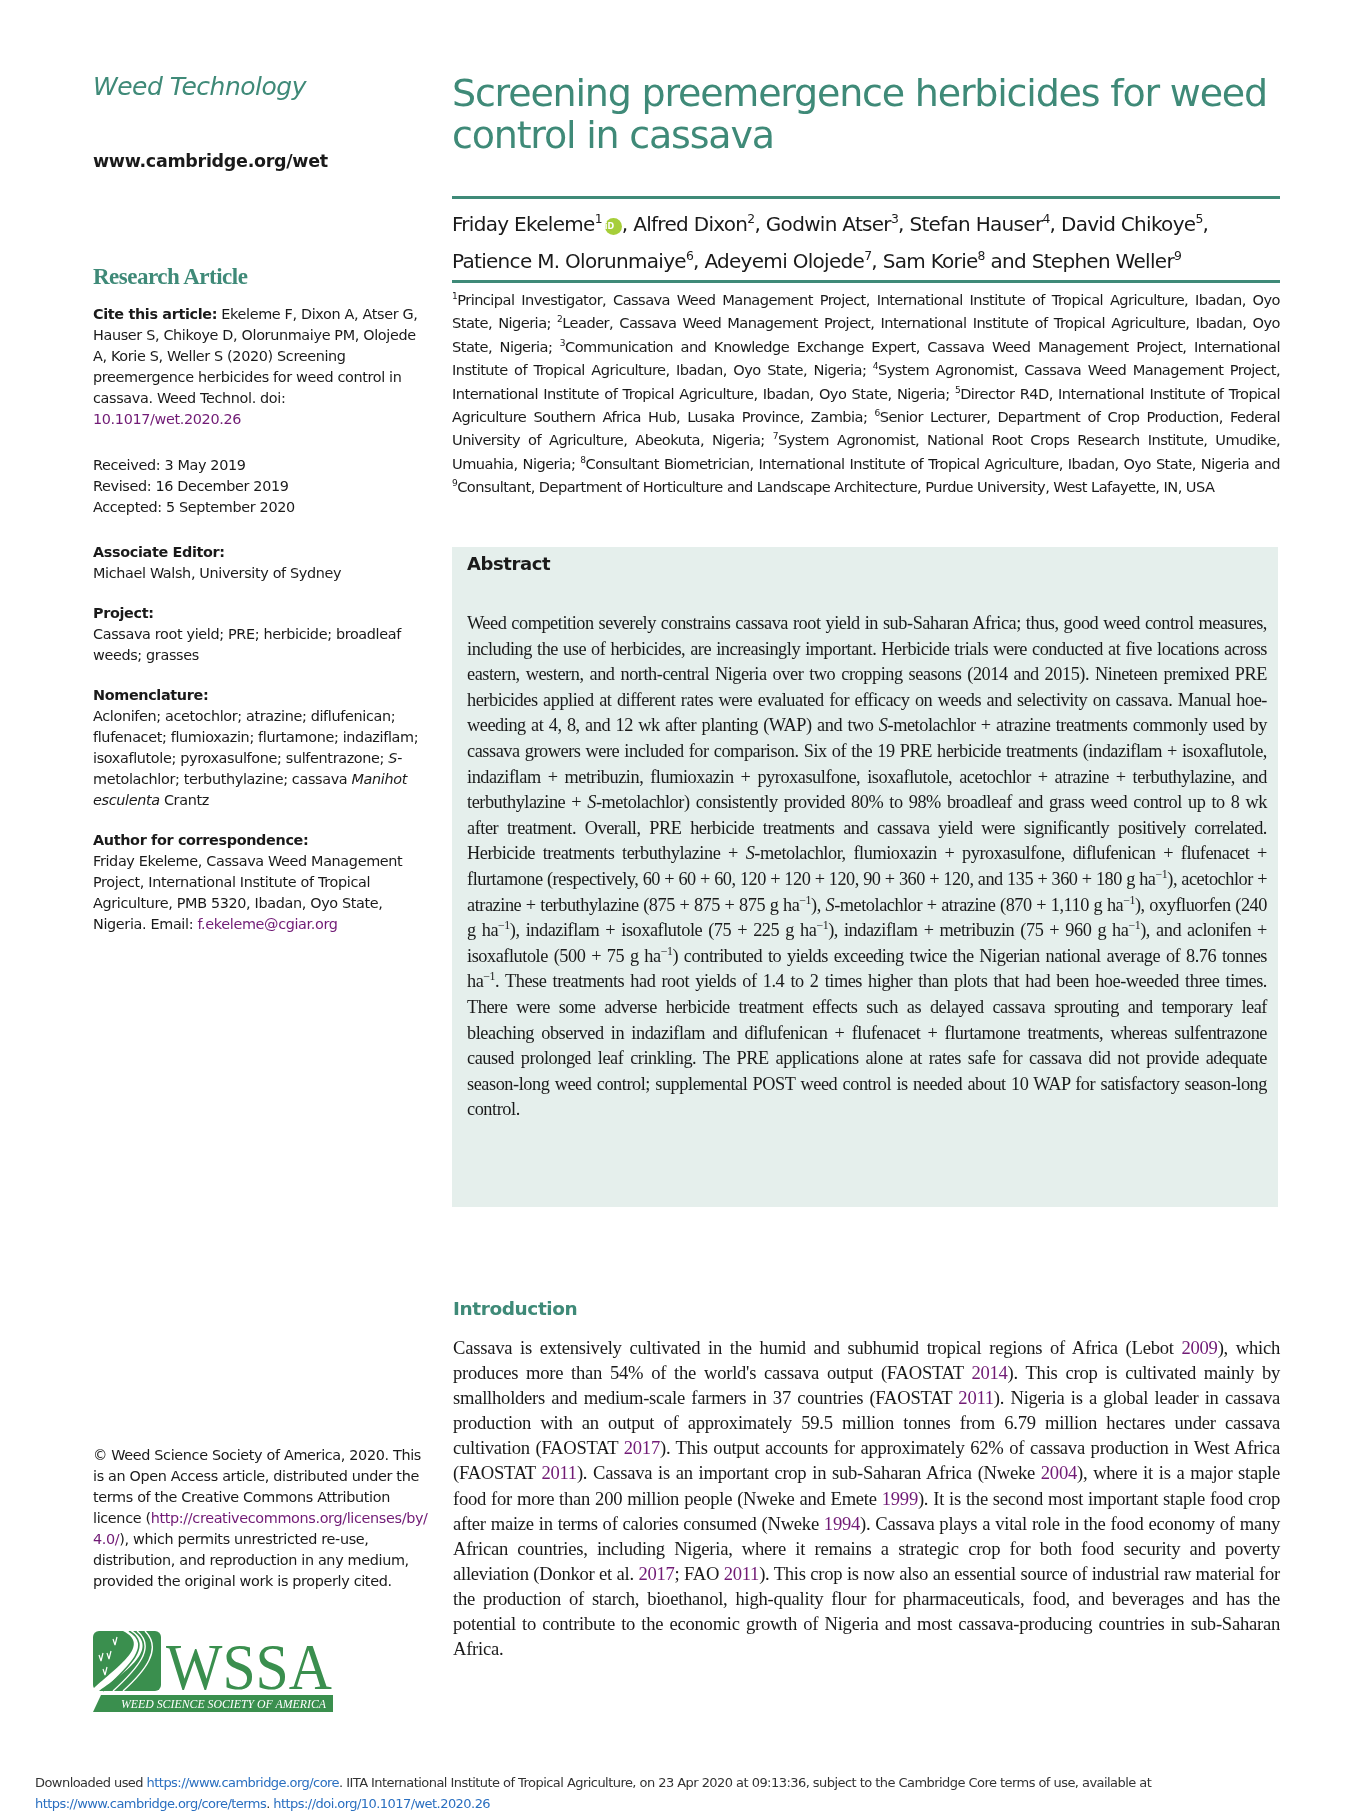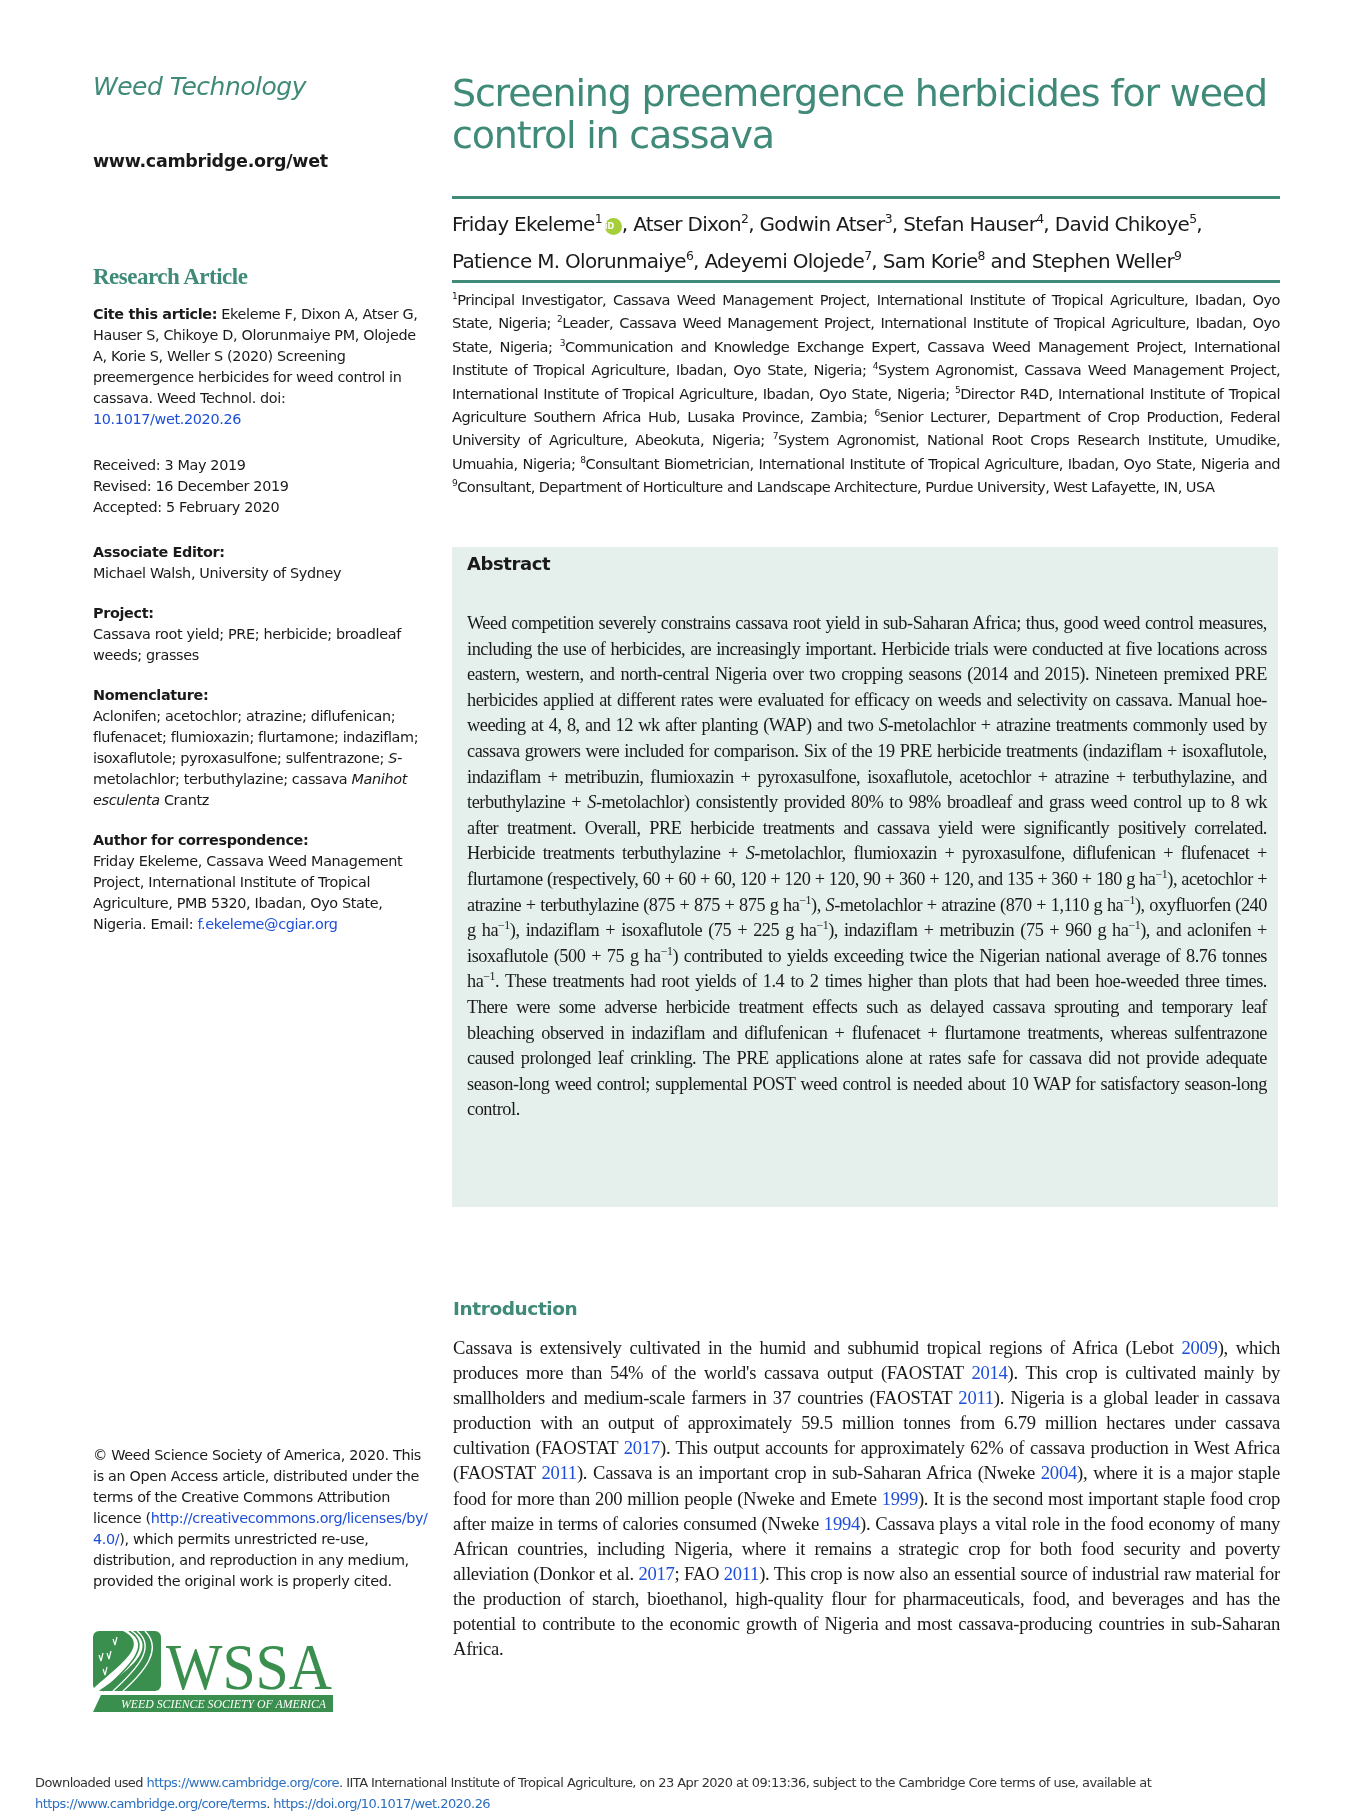--- a/index.html
+++ b/index.html
@@ -2,21 +2,21 @@
 <html><head>
 <meta charset="utf-8">
 <style>
   html, body { margin: 0; padding: 0; }
   body {
     width: 1356px; height: 1813px; position: relative; overflow: hidden;
     background: #ffffff; color: #1a1a1a;
     font-family: "Liberation Sans", "DejaVu Sans", sans-serif;
   }
   .abs { position: absolute; }
-  a, .link { color: #1d4ed8; text-decoration: none; }
+  a, .link { color: #701a75; text-decoration: none; }
 
   
   #journal-name { left: 93px; top: 72px; font-size: 25px; font-style: italic; color: #3f8a78; font-family: "DejaVu Sans", sans-serif; letter-spacing: -0.5px; }
   #journal-url { left: 93px; top: 151px; font-size: 17.5px; font-weight: bold; font-family: "DejaVu Sans", sans-serif; letter-spacing: -0.3px; }
   #article-type { left: 93px; top: 264px; font-size: 23px; font-weight: bold; color: #3f8a78; font-family: Liberation Serif, serif; letter-spacing: -0.5px; }
   .side { left: 93px; width: 335px; font-size: 14.4px; line-height: 21px; font-family: "DejaVu Sans", sans-serif; letter-spacing: -0.35px; color: #1a1a1a; }
   .side b { font-weight: bold; }
   .side p { margin: 0; }
   #license { font-size: 14.4px; }
 
@@ -50,21 +50,21 @@
 <div class="abs" id="journal-url">www.cambridge.org/wet</div>
 <div class="abs" id="article-type">Research Article</div>
 
 <div class="abs side" style="top:304px;">
   <p><b>Cite this article:</b> <span>Ekeleme F, Dixon A, Atser G, Hauser S, Chikoye D, Olorunmaiye PM, Olojede A, Korie S, Weller S (2020) Screening preemergence herbicides for weed control in cassava. Weed Technol. doi: </span><a class="link">10.1017/wet.2020.26</a></p>
 </div>
 
 <div class="abs side" style="top:455px;">
   <p>Received: 3 May 2019</p>
   <p>Revised: 16 December 2019</p>
-  <p>Accepted: 5 February 2020</p>
+  <p>Accepted: 5 September 2020</p>
 </div>
 
 <div class="abs side" style="top:542px;">
   <p><b>Associate Editor:</b></p>
   <p>Michael Walsh, University of Sydney</p>
 </div>
 
 <div class="abs side" style="top:603px;">
   <p><b>Project:</b></p>
   <p>Cassava root yield; PRE; herbicide; broadleaf weeds; grasses</p>
@@ -100,21 +100,21 @@
     <text x="73" y="58" font-family="Liberation Serif, serif" font-size="66" fill="#3a8f4e" textLength="166" lengthAdjust="spacingAndGlyphs">WSSA</text>
     <path d="M8 64 L240 64 L240 81 L0 81 Z" fill="#3a8f4e"></path>
     <text x="28" y="77" font-family="Liberation Serif, serif" font-style="italic" font-size="12" fill="#ffffff" textLength="205" lengthAdjust="spacingAndGlyphs">WEED SCIENCE SOCIETY OF AMERICA</text>
   </svg>
 </div>
 
 <div class="abs" id="title">Screening preemergence herbicides for weed control in cassava</div>
 <div class="abs rule" style="top:196px;"></div>
 
 <div class="abs" id="authors">
-  <span>Friday Ekeleme</span><sup>1</sup><span class="orcid">iD</span>, <span>Atser Dixon</span><sup>2</sup>, <span>Godwin Atser</span><sup>3</sup>, <span>Stefan Hauser</span><sup>4</sup>, <span>David Chikoye</span><sup>5</sup>,<br>
+  <span>Friday Ekeleme</span><sup>1</sup><span class="orcid">iD</span>, <span>Alfred Dixon</span><sup>2</sup>, <span>Godwin Atser</span><sup>3</sup>, <span>Stefan Hauser</span><sup>4</sup>, <span>David Chikoye</span><sup>5</sup>,<br>
   <span>Patience M. Olorunmaiye</span><sup>6</sup>, <span>Adeyemi Olojede</span><sup>7</sup>, <span>Sam Korie</span><sup>8</sup> and <span>Stephen Weller</span><sup>9</sup>
 </div>
 <div class="abs rule" style="top:280px;"></div>
 
 <div class="abs" id="affiliations">
   <sup>1</sup><span>Principal Investigator, Cassava Weed Management Project, International Institute of Tropical Agriculture, Ibadan, Oyo State, Nigeria; </span><sup>2</sup><span>Leader, Cassava Weed Management Project, International Institute of Tropical Agriculture, Ibadan, Oyo State, Nigeria; </span><sup>3</sup><span>Communication and Knowledge Exchange Expert, Cassava Weed Management Project, International Institute of Tropical Agriculture, Ibadan, Oyo State, Nigeria; </span><sup>4</sup><span>System Agronomist, Cassava Weed Management Project, International Institute of Tropical Agriculture, Ibadan, Oyo State, Nigeria; </span><sup>5</sup><span>Director R4D, International Institute of Tropical Agriculture Southern Africa Hub, Lusaka Province, Zambia; </span><sup>6</sup><span>Senior Lecturer, Department of Crop Production, Federal University of Agriculture, Abeokuta, Nigeria; </span><sup>7</sup><span>System Agronomist, National Root Crops Research Institute, Umudike, Umuahia, Nigeria; </span><sup>8</sup><span>Consultant Biometrician, International Institute of Tropical Agriculture, Ibadan, Oyo State, Nigeria and </span><sup>9</sup><span>Consultant, Department of Horticulture and Landscape Architecture, Purdue University, West Lafayette, IN, USA</span>
 </div>
 
 <div class="abs" id="abstract-box"></div>
 <div class="abs" id="abstract-heading">Abstract</div>

